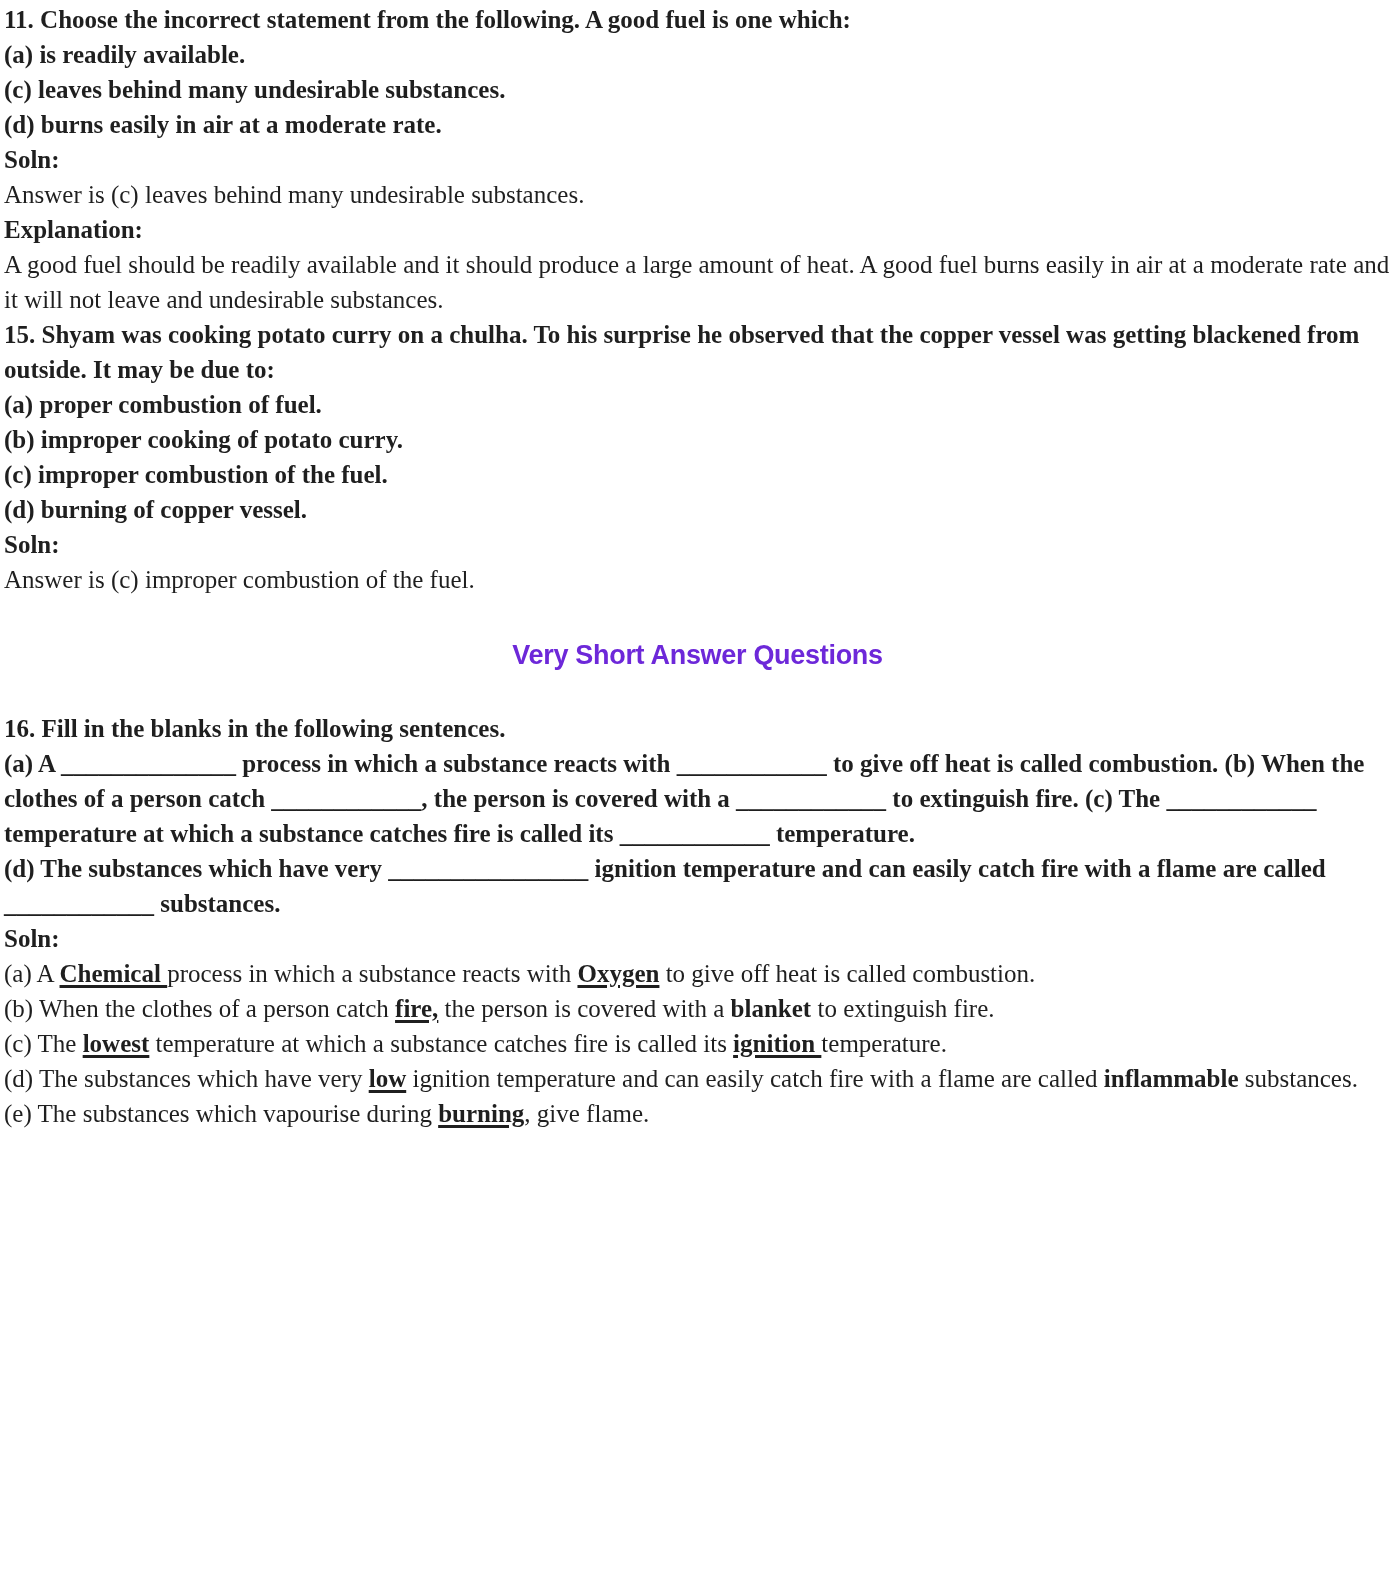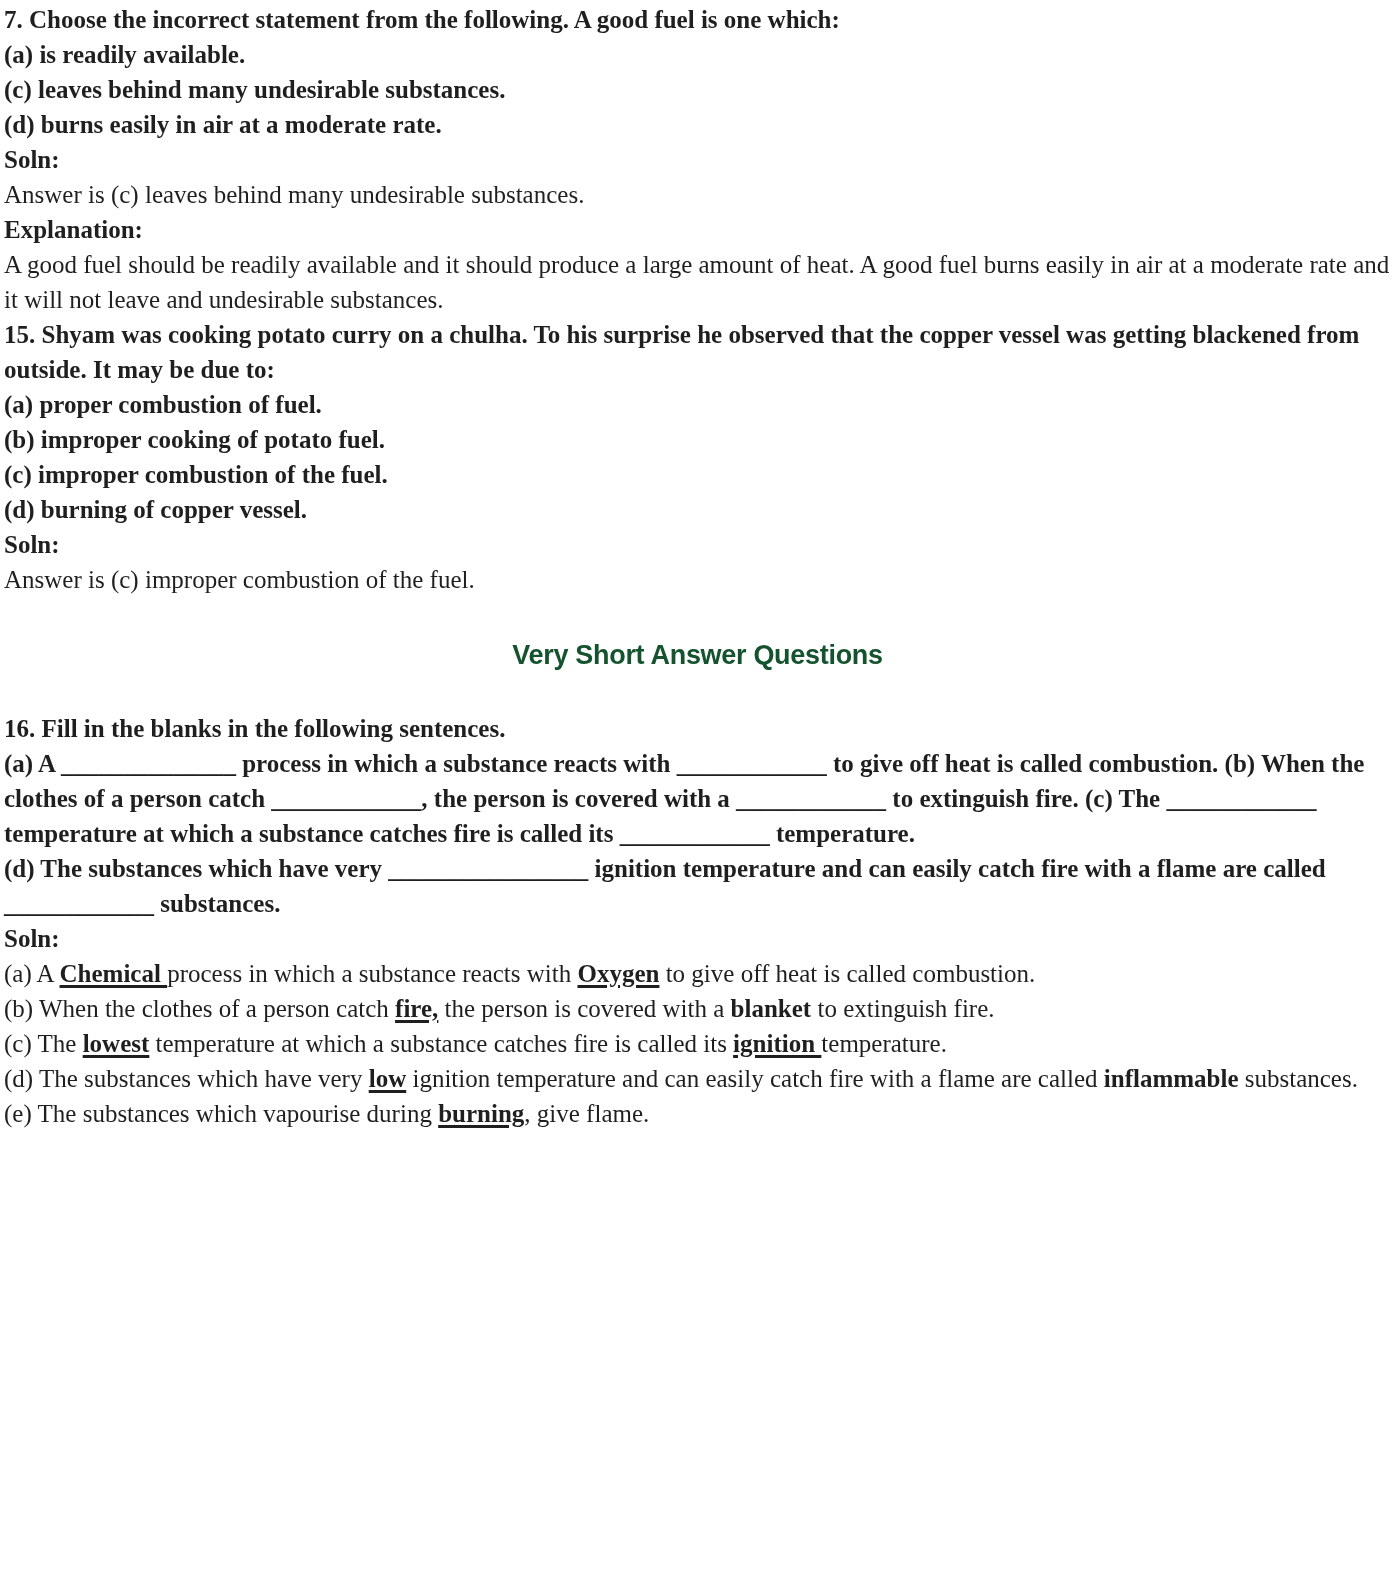--- a/index.html
+++ b/index.html
@@ -24,43 +24,43 @@
   .gap { margin-top: 35px; }
   .heading {
     text-align: center;
     font-family: "Liberation Sans", sans-serif;
     font-weight: bold;
     font-size: 27px;
     line-height: 40px;
     letter-spacing: -0.3px;
     margin-top: 38px;
     margin-bottom: 36px;
-    color: #14532d;
+    color: #6d28d9;
   }
 </style>
 </head>
 <body>
 
 <div class="page">
 
   <section>
-    <p class="ln b">7. Choose the incorrect statement from the following. A good fuel is one which:</p>
+    <p class="ln b">11. Choose the incorrect statement from the following. A good fuel is one which:</p>
     <p class="ln b">(a) is readily available.</p>
     <p class="ln b">(c) leaves behind many undesirable substances.</p>
     <p class="ln b">(d) burns easily in air at a moderate rate.</p>
     <p class="ln b gap">Soln:</p>
     <p class="ln gap">Answer is (c) leaves behind many undesirable substances.</p>
     <p class="ln b gap">Explanation:</p>
     <p class="ln gap">A good fuel should be readily available and it should produce a large amount of heat. A good fuel burns easily in air at a moderate rate and it will not leave and undesirable substances.</p>
   </section>
 
   <section>
     <p class="ln b gap">15. Shyam was cooking potato curry on a chulha. To his surprise he observed that the copper vessel was getting blackened from outside. It may be due to:</p>
     <p class="ln b">(a) proper combustion of fuel.</p>
-    <p class="ln b">(b) improper cooking of potato fuel.</p>
+    <p class="ln b">(b) improper cooking of potato curry.</p>
     <p class="ln b">(c) improper combustion of the fuel.</p>
     <p class="ln b">(d) burning of copper vessel.</p>
     <p class="ln b gap">Soln:</p>
     <p class="ln gap">Answer is (c) improper combustion of the fuel.</p>
   </section>
 
   <h2 class="heading">Very Short Answer Questions</h2>
 
   <section>
     <p class="ln b">16. Fill in the blanks in the following sentences.</p>

